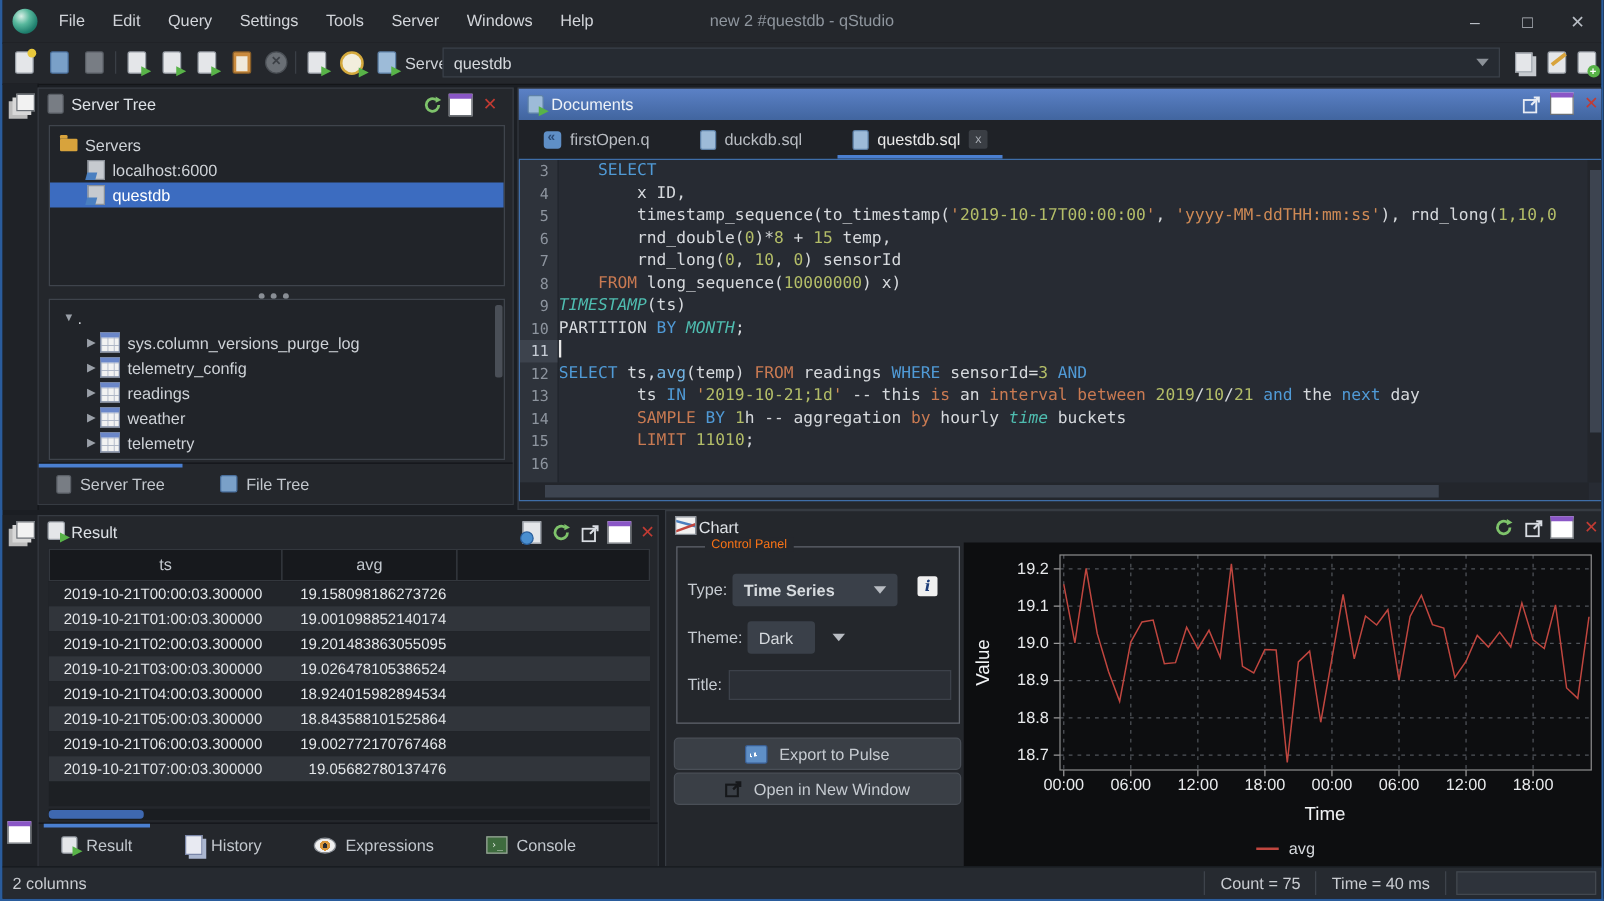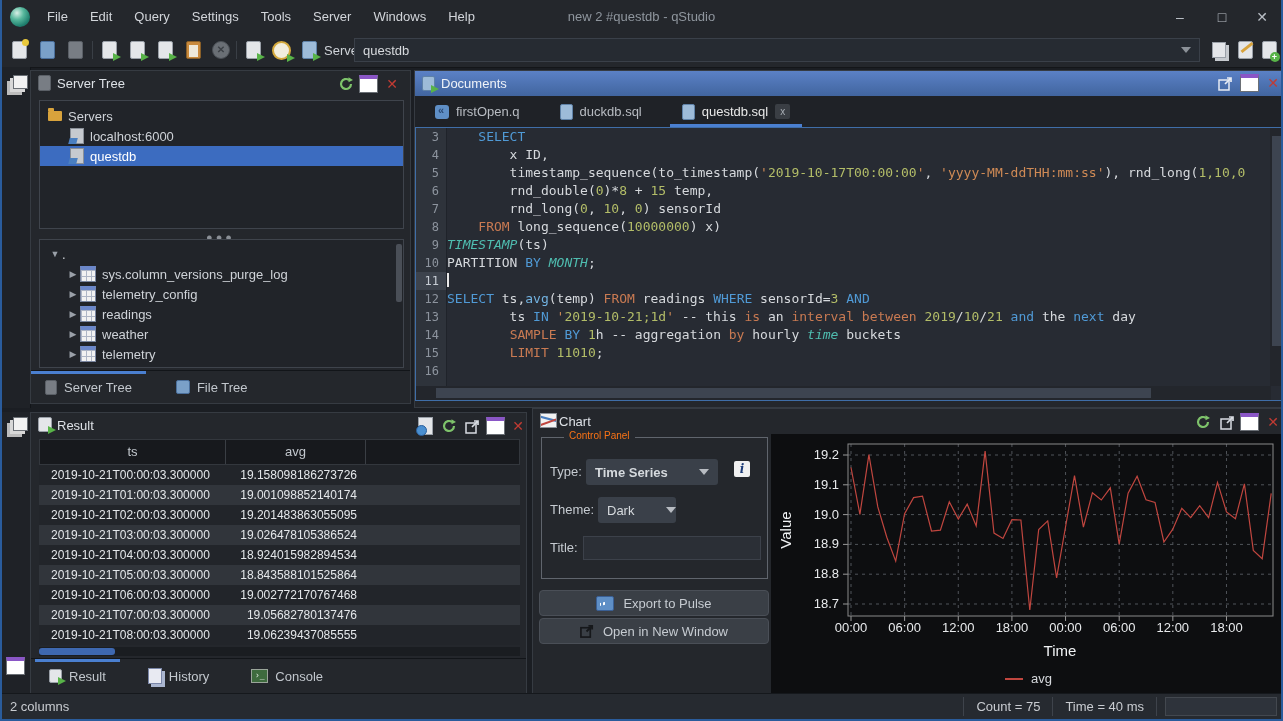--- a/index.html
+++ b/index.html
@@ -449,36 +449,36 @@
           <div class="rcell" style="width: 140px; text-align: right; padding-right: 8px; box-sizing: border-box;">18.843588101525864</div>
         </div>
         <div class="rrow even">
           <div class="rcell" style="width: 186px; padding-left: 12px; box-sizing: border-box;">2019-10-21T06:00:03.300000</div>
           <div class="rcell" style="width: 140px; text-align: right; padding-right: 8px; box-sizing: border-box;">19.002772170767468</div>
         </div>
         <div class="rrow odd">
           <div class="rcell" style="width: 186px; padding-left: 12px; box-sizing: border-box;">2019-10-21T07:00:03.300000</div>
           <div class="rcell" style="width: 140px; text-align: right; padding-right: 8px; box-sizing: border-box;">19.05682780137476</div>
         </div>
-        <div class="rrow even">
-          <div class="rcell" style="width: 186px; padding-left: 12px; box-sizing: border-box;">2019-10-21T08:00:03.300000</div>
-          <div class="rcell" style="width: 140px; text-align: right; padding-right: 8px; box-sizing: border-box;">19.06239437085555</div>
-        </div>
       </div>
     <div class="res-hscroll">
         <div class="res-hthumb"></div>
       </div>
     <div class="tabbar" style="height:34px;" id="res-tabs">
       <div class="btab active" style="margin-left:4px;">
         <span class="pg run" style="width:11px;height:12px;"></span>
         <span>Result</span>
       </div>
       <div class="btab" style="margin-left:14px;text-align:right;">
         <span class="i-hist"></span>
         <span>History</span>
+      </div>
+      <div class="btab" style="margin-left:14px;">
+        <span class="i-eye"></span>
+        <span>Expressions</span>
       </div>
       <div class="btab" style="margin-left:14px;">
         <span class="i-console">›_</span>
         <span>Console</span>
       </div>
     </div>
   </section>
 
   <section class="panel" style="left:530px;top:408px;width:753px;height:286px;">
     <div class="phead">
@@ -508,21 +508,21 @@
 
     <div class="fieldset">
       <span class="fleg">Control Panel</span>
       <span class="ctl-label" style="left:8px;top:26px;">Type:</span>
       <div class="combo" style="left:44px;top:21px;width:132px;font-weight:bold;">
         <span>Time Series</span>
         <span class="chev"></span>
       </div>
       <span class="i-info" style="left:192px;top:23px;">i</span>
       <span class="ctl-label" style="left:8px;top:64px;">Theme:</span>
-      <div class="combo" style="left:56px;top:59px;width:78px;gap:32px;">
+      <div class="combo" style="left:56px;top:59px;width:54px;gap:32px;">
         <span>Dark</span>
         <span class="chev"></span>
       </div>
       <span class="ctl-label" style="left:8px;top:102px;">Title:</span>
       <input class="txtinput" style="left: 41px; top: 98px; width: 178px;" value="">
     </div>
 
     <div class="cbtn" style="top:209px;">
       <svg width="14" height="14" viewBox="0 0 15 15">
           <rect x="1" y="4" width="10" height="10" fill="none" stroke="#16181b" stroke-width="1.8"></rect>

